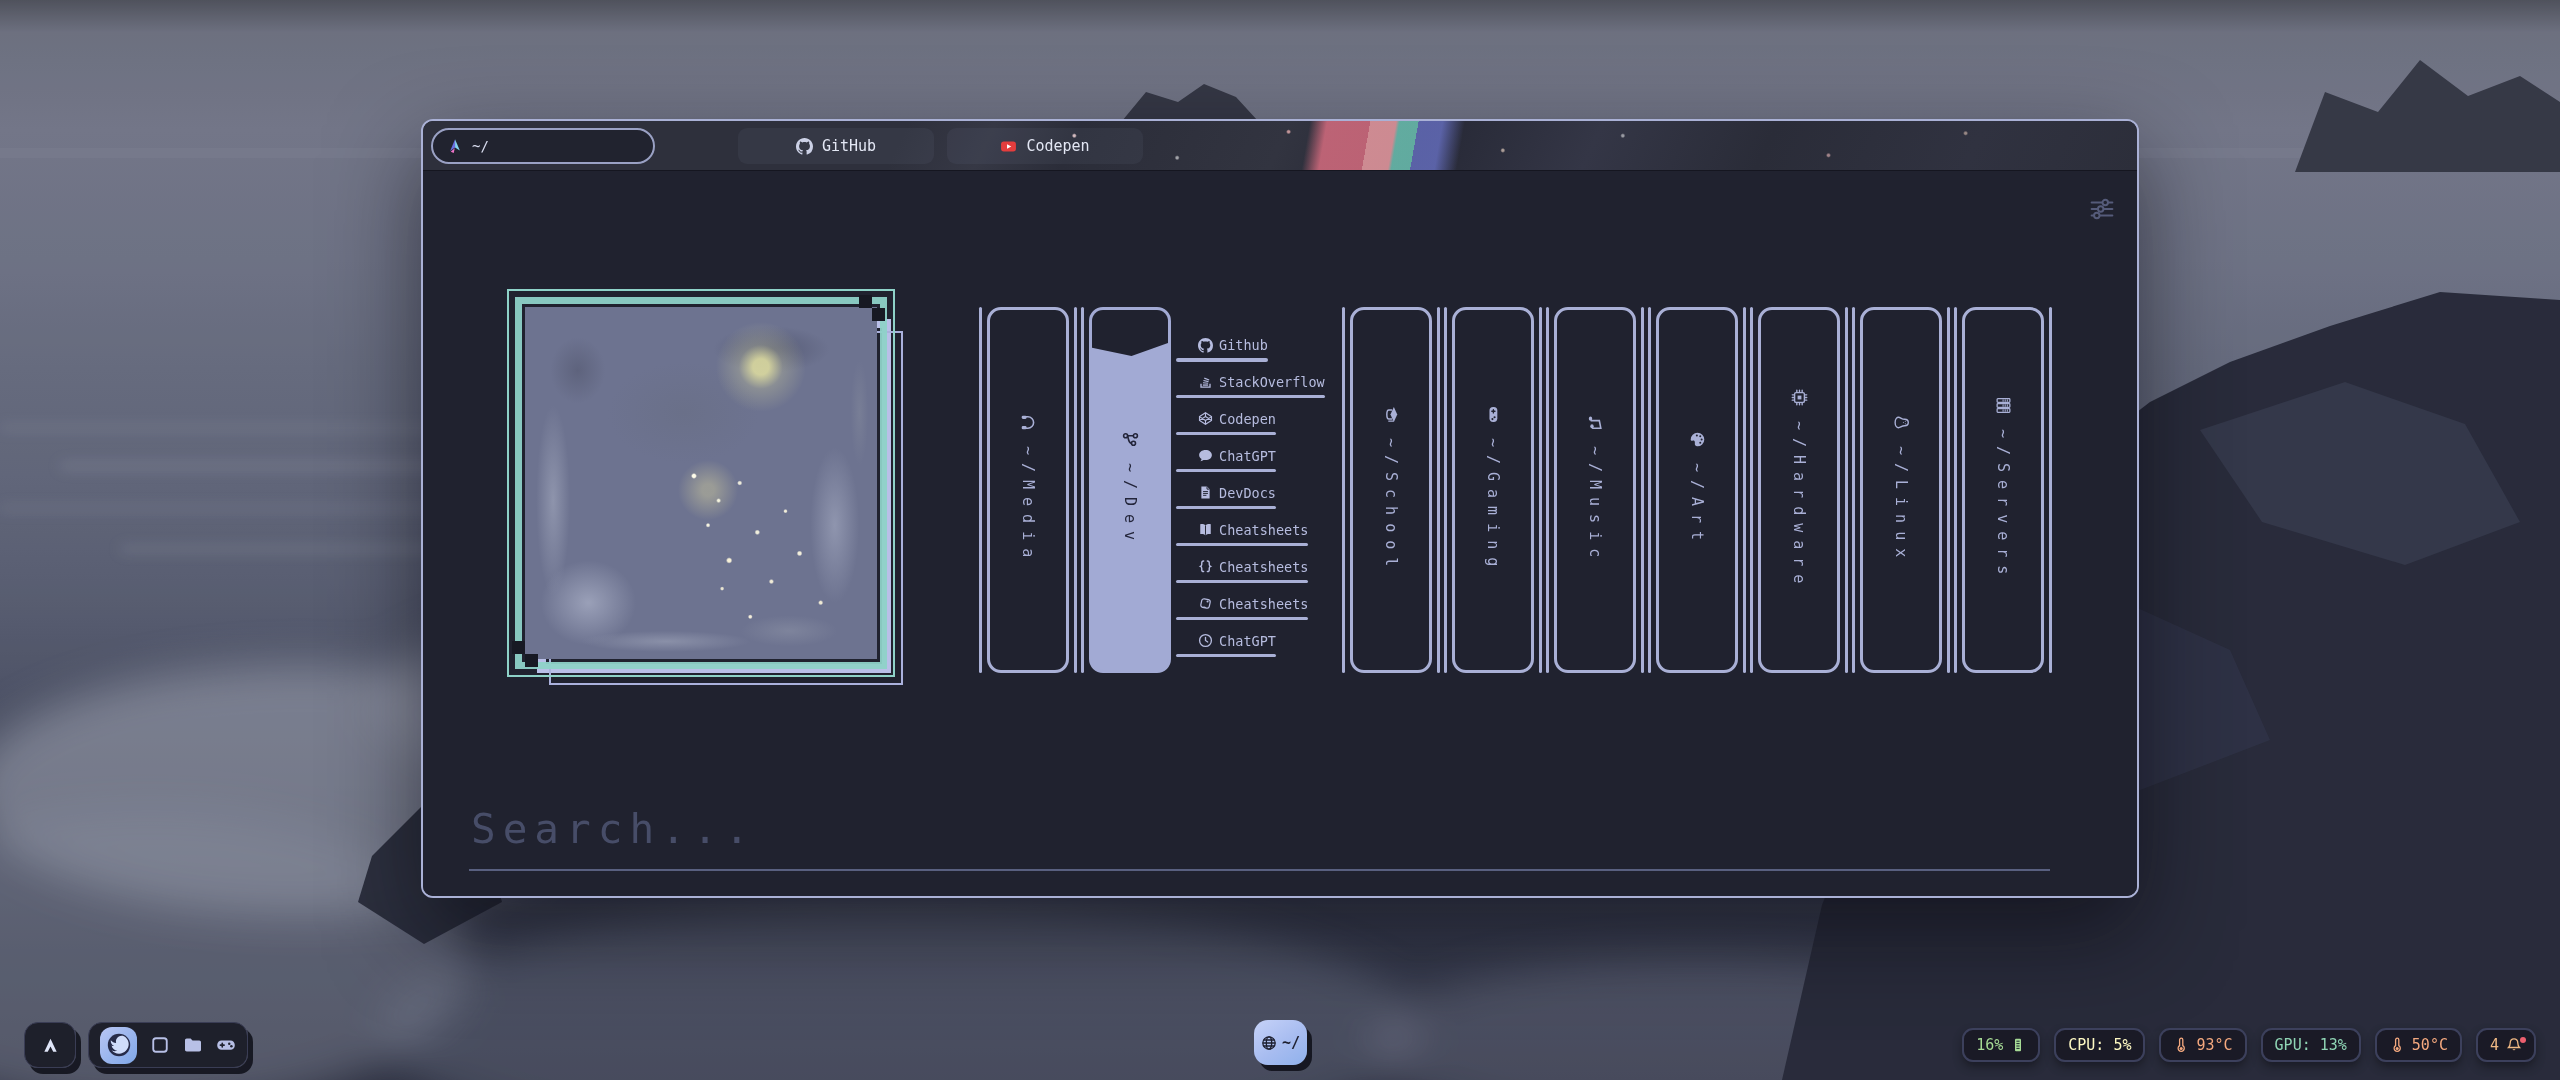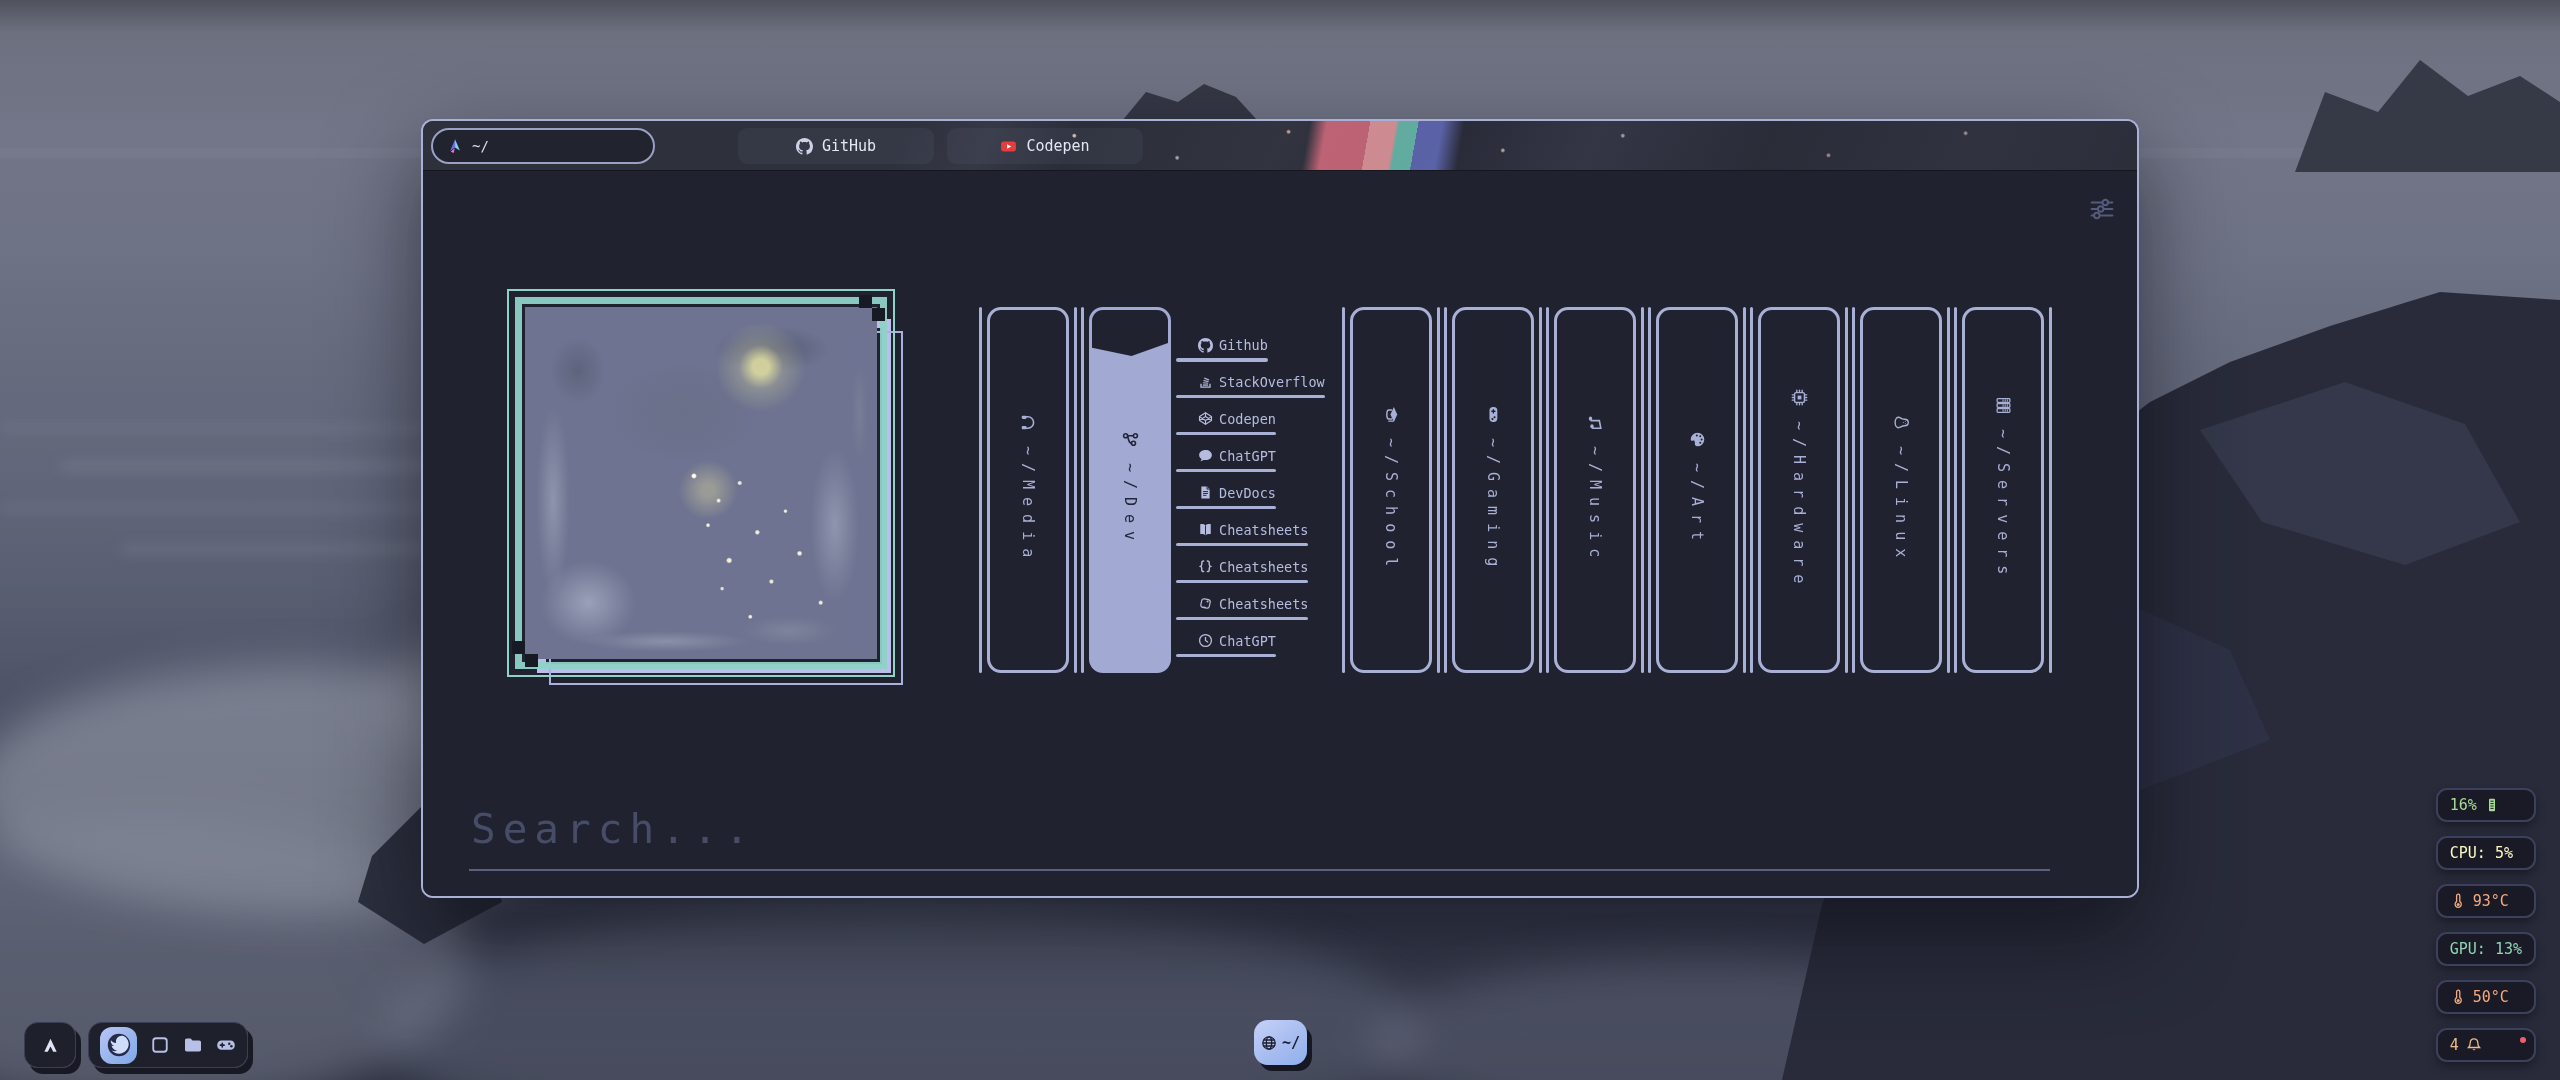--- a/index.html
+++ b/index.html
@@ -119,21 +119,21 @@
   .dock-item { display:flex; align-items:center; justify-content:center; color:#b8c0e6; cursor:pointer; }
   .dock-item .ic { width:20px; height:20px; }
   .dock-item.active { width:37px; height:37px; border-radius:12px;
     background:linear-gradient(135deg,#b9c6f4,#7fa7e8); }
   .dock-item.active .ic { width:28px; height:28px; }
   .appbtn { left:1254px; bottom:15px; width:53px; height:45px; border-radius:14px;
     background:linear-gradient(145deg,#c6d2f8 0%,#a7bcf0 55%,#8fb1ec 100%);
     display:flex; align-items:center; justify-content:center; gap:5px; color:#1e2030; }
   .appbtn .ic { width:16px; height:16px; }
   .appbtn .lbl { font-size:15px; font-weight:bold; }
-  .stats { right:24px; bottom:18px; display:flex; gap:14px;flex-direction:column; }
+  .stats { right:24px; bottom:18px; display:flex; gap:14px; }
   .pill { height:34px; border-radius:11px; background:rgba(25,26,37,.9); border:2px solid #3c405c;
     display:flex; align-items:center; gap:7px; padding:0 12px; font-size:15px;
     box-shadow:0 5px 10px rgba(0,0,0,.35); position:relative; }
   .pill .ic { width:16px; height:16px; }
   .pill .dot { position:absolute; right:8px; top:7px; width:6px; height:6px; border-radius:50%; background:#ed5f6f; }
 </style>
 </head>
 <body>
 
 <div class="wallpaper">

